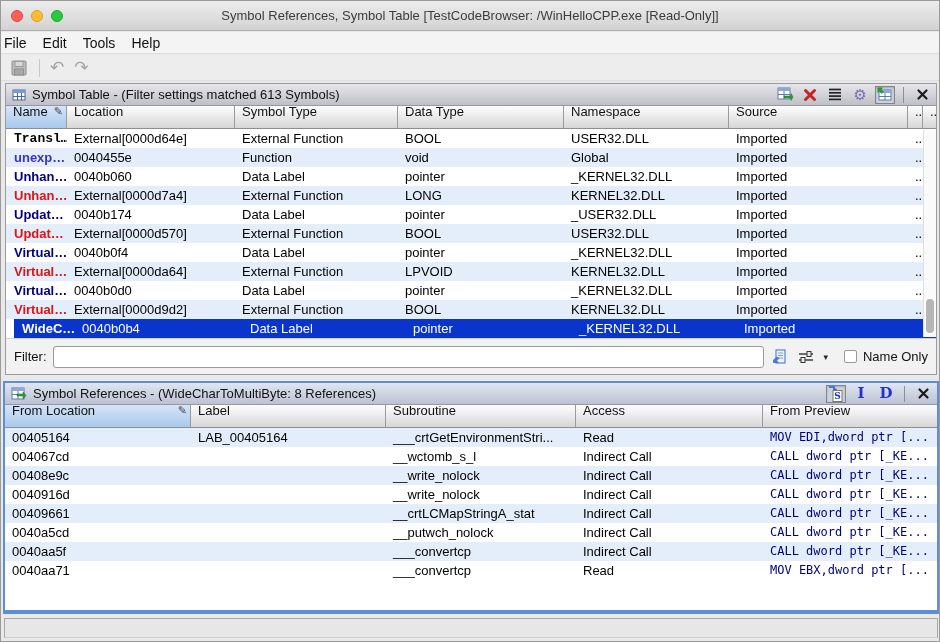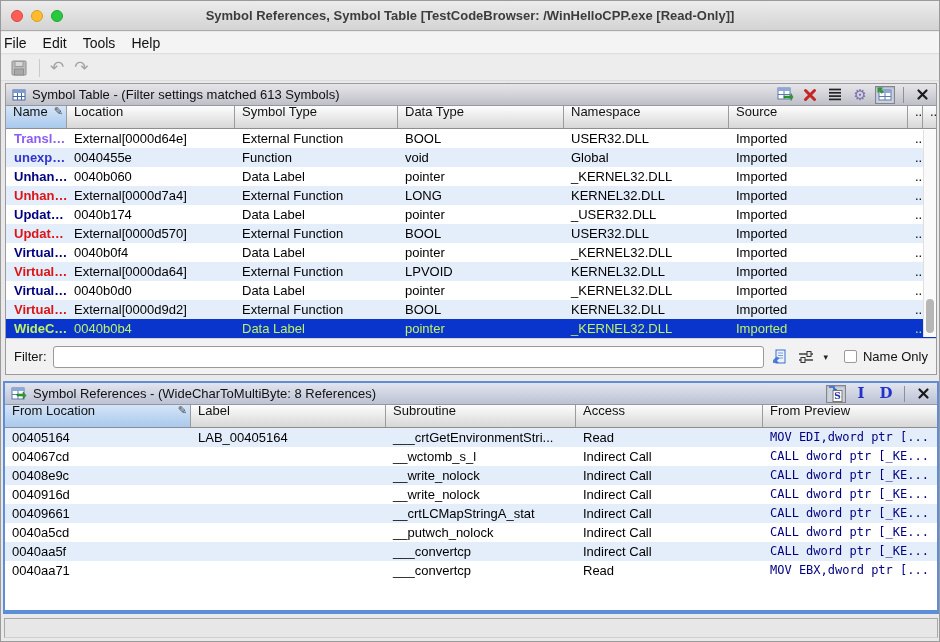--- a/index.html
+++ b/index.html
@@ -11,21 +11,21 @@
   }
   
   .titlebar{position:absolute;left:0;top:0;width:100%;height:30px;
     background:linear-gradient(#ececec,#d3d3d3);border-bottom:1px solid #ababab;}
   .traffic{position:absolute;left:10px;top:9px;display:flex;gap:8px;}
   .dot{width:12px;height:12px;border-radius:50%;display:inline-block;}
   .dot.red{background:#ff5f57;border:1px solid #e0443e;}
   .dot.yellow{background:#febc2e;border:1px solid #d89e24;}
   .dot.green{background:#28c840;border:1px solid #1aab29;}
   .wtitle{position:absolute;left:0;right:0;top:0;height:30px;line-height:30px;
-    text-align:center;font-size:13px;font-weight:700;color:#3c3c3c;white-space:nowrap;}
+    text-align:center;font-size:13px;font-weight:400;color:#3c3c3c;white-space:nowrap;}
   
   .menubar{position:absolute;left:0;top:31px;width:100%;height:22px;background:#f4f4f4;
     display:flex;align-items:center;padding-left:3px;gap:16px;font-size:14px;color:#111;
     border-bottom:1px solid #e0e0e0;}
   .menubar span{cursor:default;}
   .toolbar{position:absolute;left:0;top:54px;width:100%;height:26px;background:#ededed;
     display:flex;align-items:center;padding-left:8px;border-bottom:1px solid #dcdcdc;}
   .tb-sep{width:1px;height:18px;background:#c9c9c9;margin:0 10px;}
   .ur{font-size:17px;color:#a3a3a3;line-height:1;margin-right:10px;font-family:"DejaVu Sans",sans-serif;}
   
@@ -47,21 +47,21 @@
   .hcell{background:linear-gradient(#fdfdfd,#d7d7d7);border-right:1px solid #9b9b9b;
     font-size:13px;color:#111;display:flex;align-items:center;justify-content:space-between;
     padding:0 3px 12px 7px;white-space:nowrap;overflow:hidden;}
   .hcell.sorted{background:linear-gradient(#d5e5f8,#a9c9ec);}
   .hcell:last-child{border-right:none;}
   .sort-icon{font-size:11px;color:#4a4a4a;margin-left:2px;flex:0 0 auto;}
   
   .tbody{position:relative;background:#fff;overflow:hidden;}
   .trow{height:19px;line-height:19px;font-size:13px;color:#000;cursor:default;}
   .trow.alt{background:#e4eefb;}
-  .trow.sel{background:#0a35cd;color:#bef264;}
+  .trow.sel{background:#0a35cd;color:#ffffff;margin-left:8px;}
   .cell{white-space:nowrap;overflow:hidden;padding-left:7px;}
   .cell.name{font-weight:bold;padding-left:8px;}
   .cell.mono{font-family:"DejaVu Sans Mono",monospace;font-size:12px;color:#000080;}
   
   .vscroll{position:absolute;right:0;top:0;bottom:0;width:13px;background:#fafafa;
     border-left:1px solid #e0e0e0;}
   .vthumb{position:absolute;right:2px;bottom:4px;width:8px;height:34px;background:#b6b6b6;border-radius:4px;}
   
   .filter-bar{height:36px;background:#f2f2f2;border-top:1px solid #d2d2d2;
     display:flex;align-items:center;padding:0 8px;font-size:13px;color:#111;gap:6px;}
@@ -191,21 +191,21 @@
         <div class="hcell">
           <span>..</span>
         </div>
         <div class="hcell">
           <span>..</span>
         </div>
       </div>
 
     <div class="tbody" style="height:209px;">
         <div class="trow st-grid">
-          <div class="cell name" style="color: #8b5cf6;">Transl…</div>
+          <div class="cell name" style="color: #000000; font-family: Liberation Mono, monospace;">Transl…</div>
           <div class="cell">External[0000d64e]</div>
           <div class="cell">External Function</div>
           <div class="cell">BOOL</div>
           <div class="cell">USER32.DLL</div>
           <div class="cell">Imported</div>
           <div class="cell">...</div>
           <div class="cell">...</div>
         </div>
         <div class="trow st-grid alt">
           <div class="cell name" style="color: rgb(51, 51, 204);">unexp…</div>

